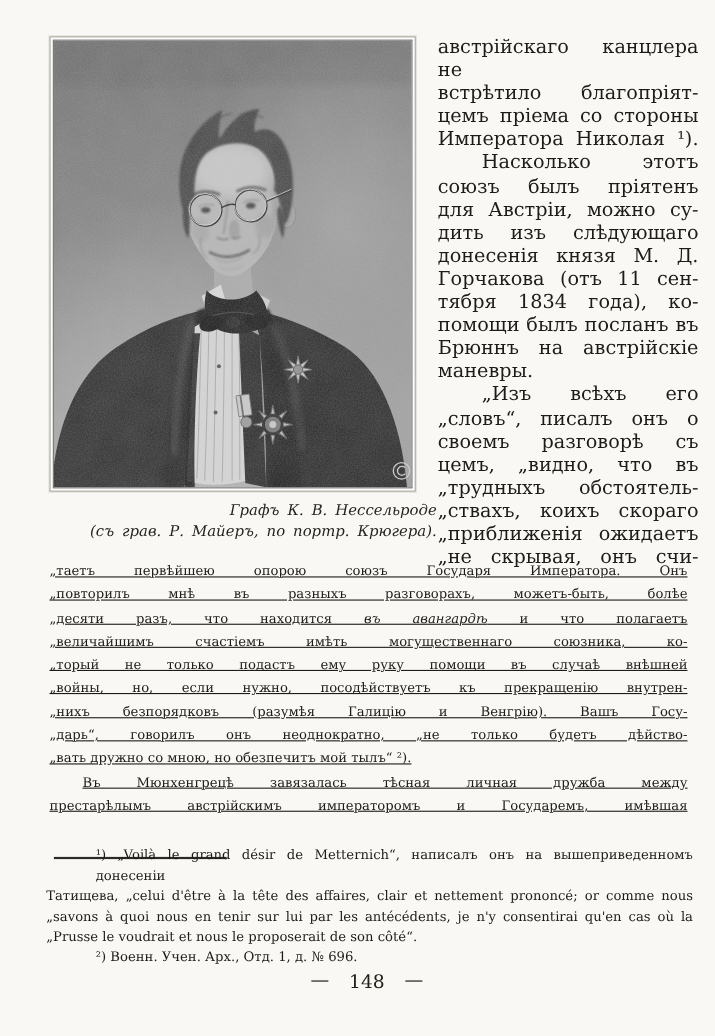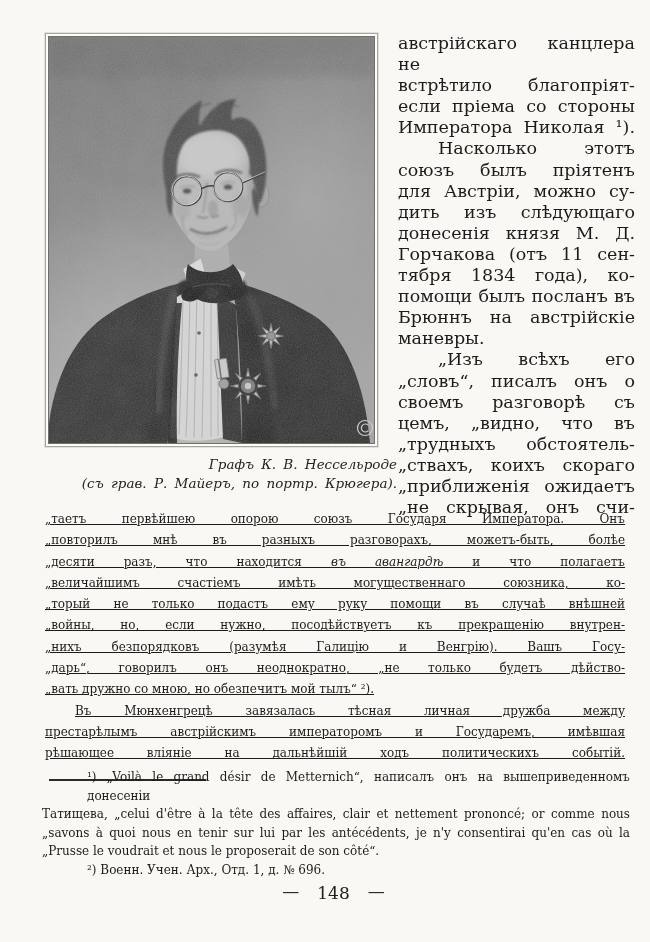--- a/index.html
+++ b/index.html
@@ -210,21 +210,21 @@
 
   <div class="caption">
     <div>Графъ К. В. Нессельроде</div>
     <div>(съ грав. Р. Майеръ, по портр. Крюгера).</div>
   </div>
 
   <div class="rcol">
 
   <div class="ln j"><span>австрійскаго канцлера не</span></div>
       <div class="ln j"><span>встрѣтило благопріят-</span></div>
-      <div class="ln j"><span>если пріема со стороны</span></div>
+      <div class="ln j"><span>цемъ пріема со стороны</span></div>
       <div class="ln j"><span>Императора Николая ¹).</span></div>
       <div class="ln j ind"><span>Насколько этотъ</span></div>
       <div class="ln j"><span>союзъ былъ пріятенъ</span></div>
       <div class="ln j"><span>для Австріи, можно су-</span></div>
       <div class="ln j"><span>дить изъ слѣдующаго</span></div>
       <div class="ln j"><span>донесенія князя М. Д.</span></div>
       <div class="ln j"><span>Горчакова (отъ 11 сен-</span></div>
       <div class="ln j"><span>тября 1834 года), ко-</span></div>
       <div class="ln j"><span>помощи былъ посланъ въ</span></div>
       <div class="ln j"><span>Брюннъ на австрійскіе</span></div>
@@ -245,21 +245,20 @@
       <div class="ln j"><span>„повторилъ мнѣ въ разныхъ разговорахъ, можетъ-быть, болѣе</span></div>
       <div class="ln j"><span>„десяти разъ, что находится </span><i>въ авангардѣ</i><span> и что полагаетъ</span></div>
       <div class="ln j"><span>„величайшимъ счастіемъ имѣть могущественнаго союзника, ко-</span></div>
       <div class="ln j"><span>„торый не только подастъ ему руку помощи въ случаѣ внѣшней</span></div>
       <div class="ln j"><span>„войны, но, если нужно, посодѣйствуетъ къ прекращенію внутрен-</span></div>
       <div class="ln j"><span>„нихъ безпорядковъ (разумѣя Галицію и Венгрію). Вашъ Госу-</span></div>
       <div class="ln j"><span>„дарь“, говорилъ онъ неоднократно, „не только будетъ дѣйство-</span></div>
       <div class="ln"><span>„вать дружно со мною, но обезпечитъ мой тылъ“ ²).</span></div>
       <div class="ln j ind"><span>Въ Мюнхенгрецѣ завязалась тѣсная личная дружба между</span></div>
       <div class="ln j"><span>престарѣлымъ австрійскимъ императоромъ и Государемъ, имѣвшая</span></div>
-      <div class="ln j"><span>рѣшающее вліяніе на дальнѣйшій ходъ политическихъ событій.</span></div>
     </div>
 
   <div class="fnrule"></div>
 
   <div class="footnotes">
 
   <div class="ln j ind"><span>¹) „Voilà le grand désir de Metternich“, написалъ онъ на вышеприведенномъ донесеніи</span></div>
       <div class="ln j"><span>Татищева, „celui d'être à la tête des affaires, clair et nettement prononcé; or comme nous</span></div>
       <div class="ln j"><span>„savons à quoi nous en tenir sur lui par les antécédents, je n'y consentirai qu'en cas où la</span></div>
       <div class="ln"><span>„Prusse le voudrait et nous le proposerait de son côté“.</span></div>

